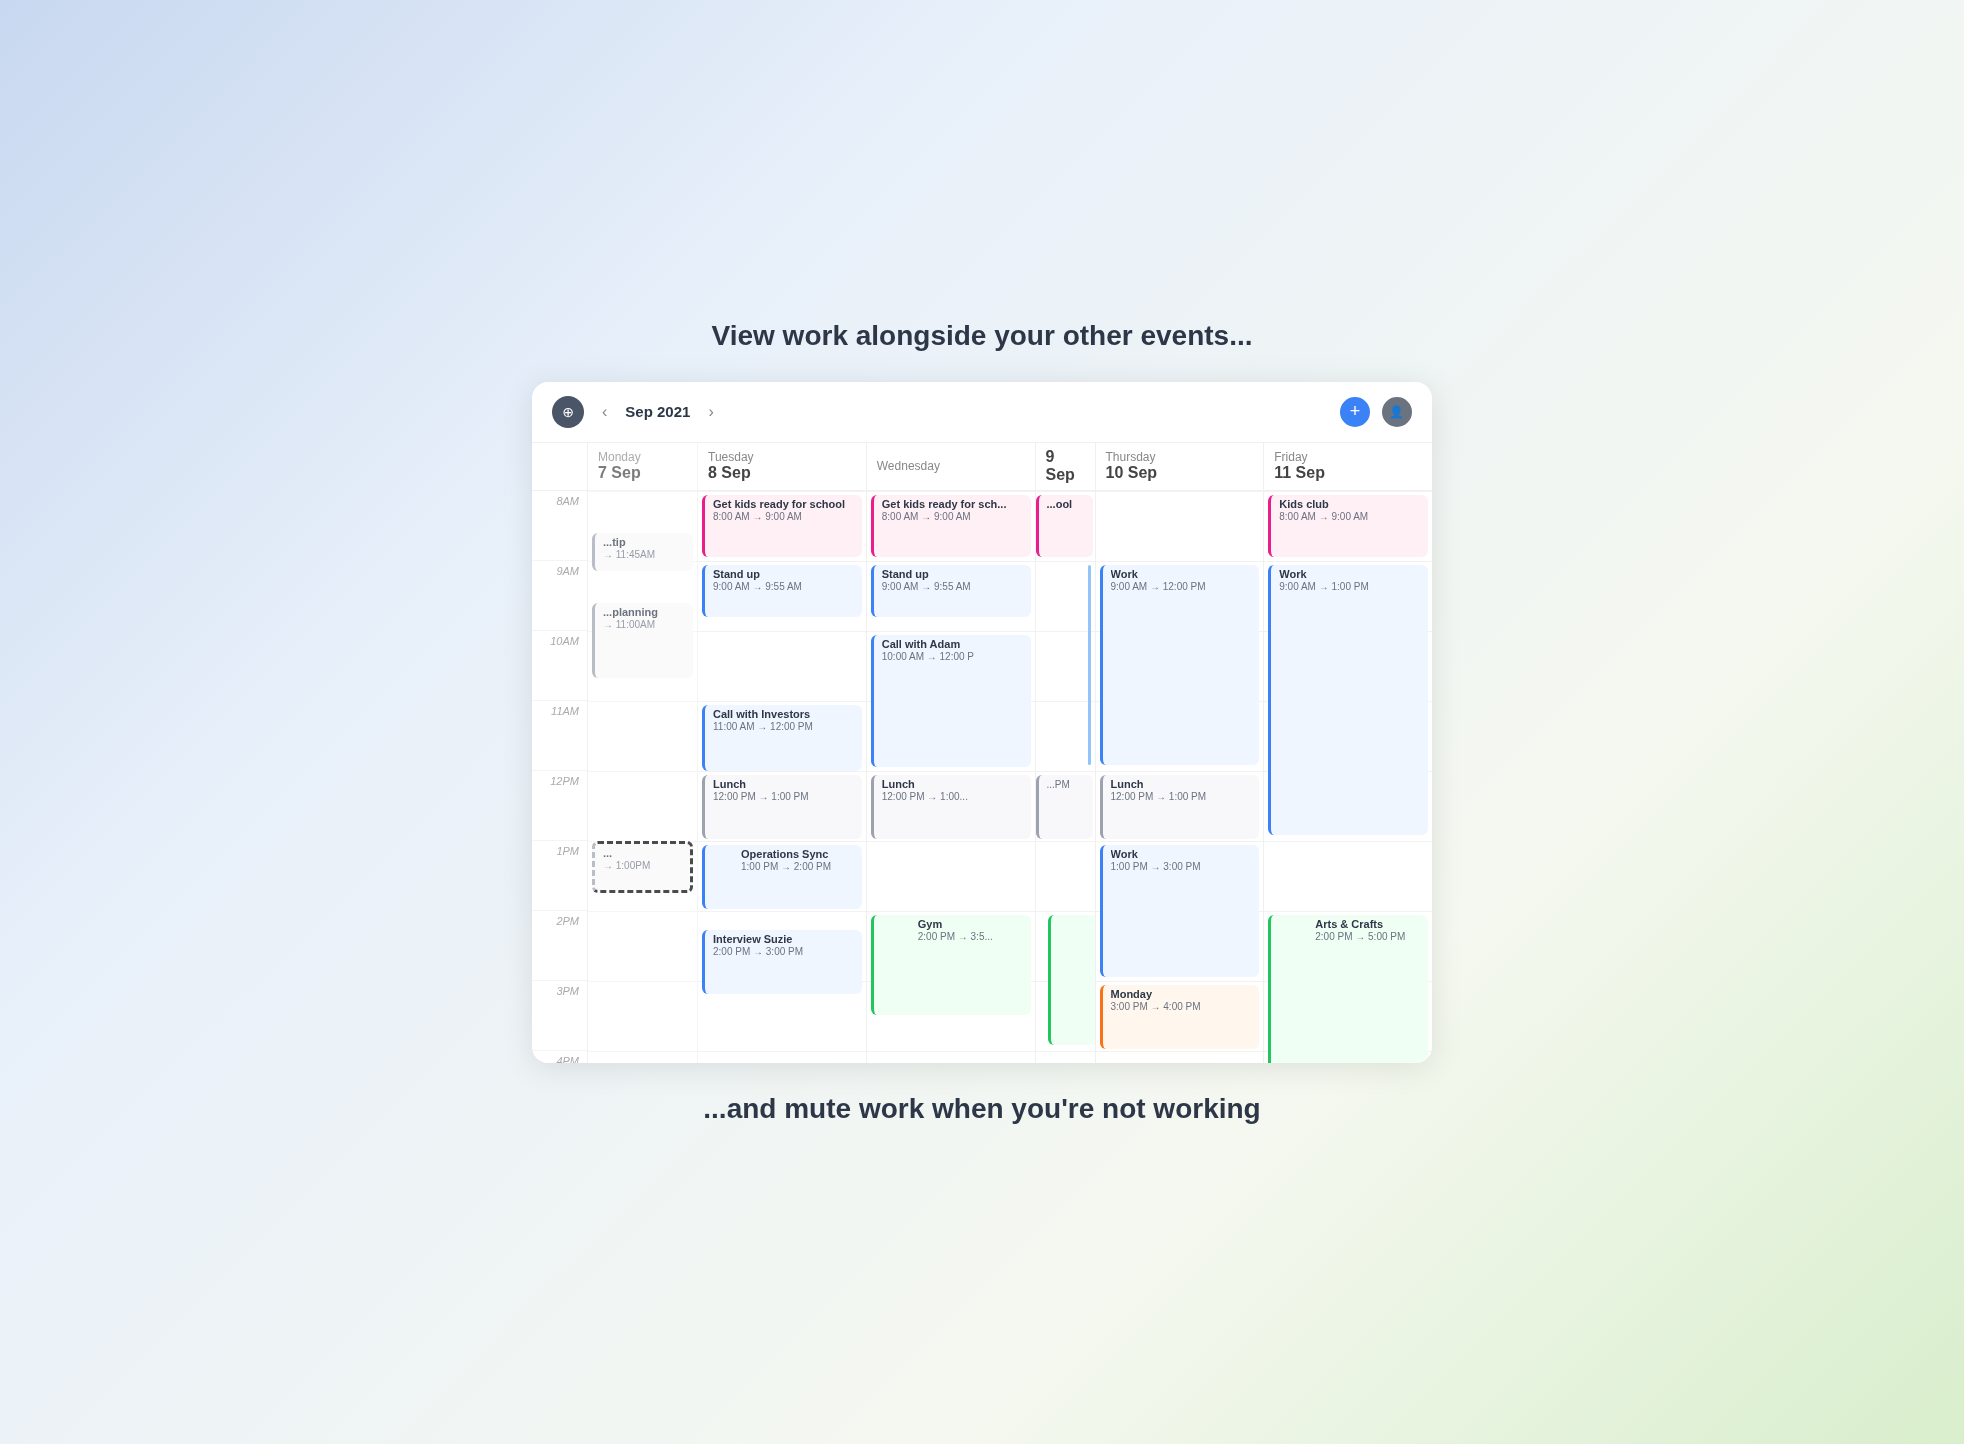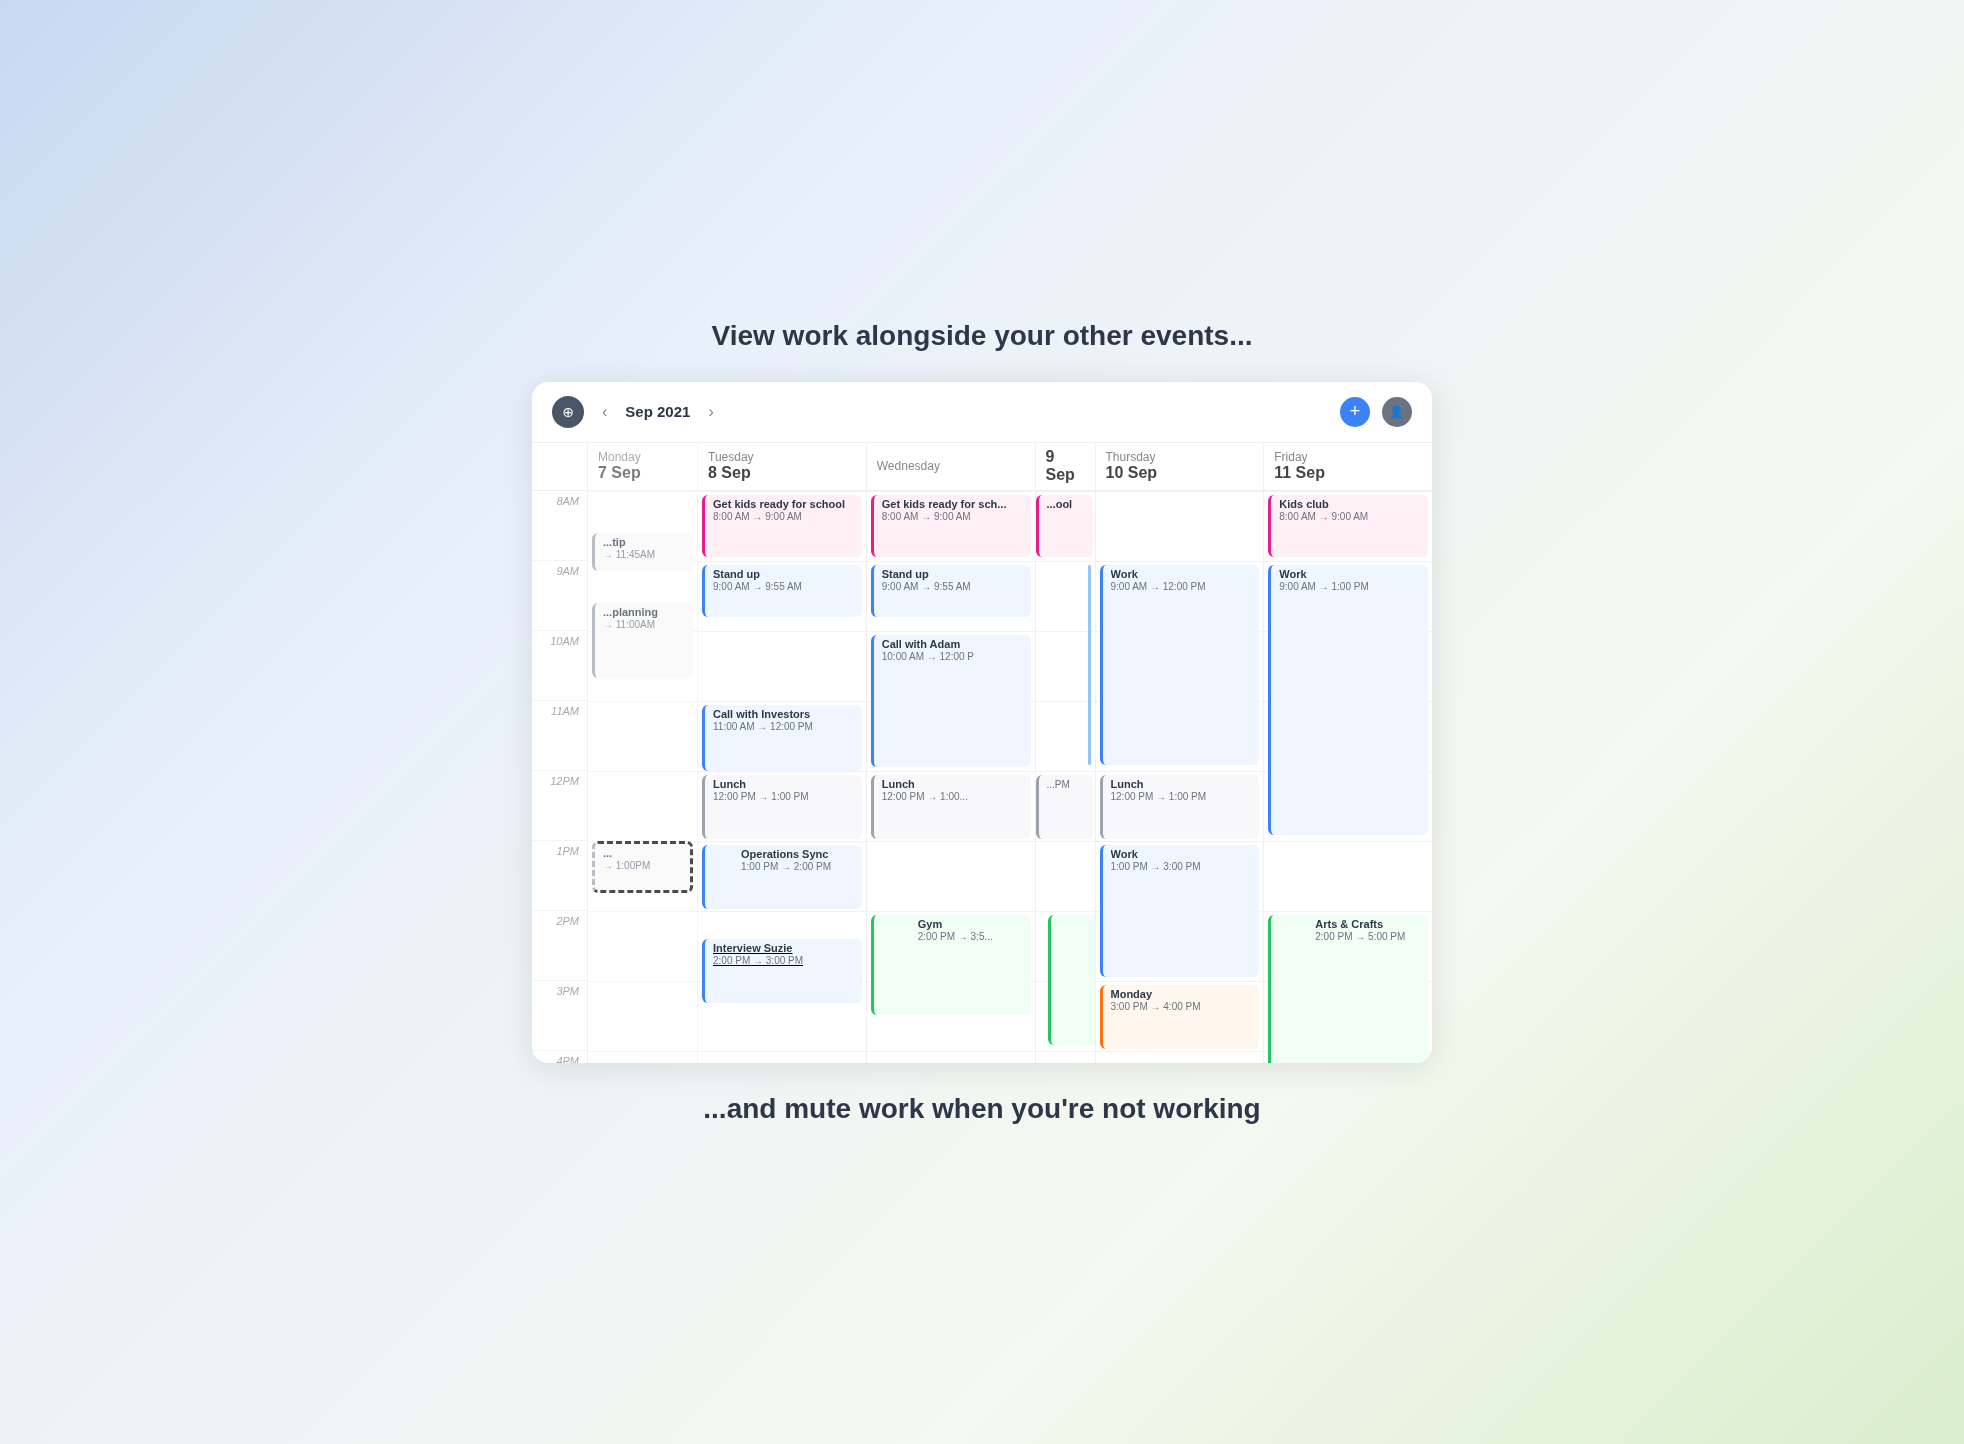--- a/index.html
+++ b/index.html
@@ -295,21 +295,21 @@
               <div class="event-time">11:00 AM → 12:00 PM</div>
             </div>
             <div class="event ev-gray" style="top:284px;height:64px;">
               <div class="event-title">Lunch</div>
               <div class="event-time">12:00 PM → 1:00 PM</div>
             </div>
             <div class="event ev-blue" style="top:354px;height:64px;padding-left:36px;">
               <div class="event-title">Operations Sync</div>
               <div class="event-time">1:00 PM → 2:00 PM</div>
             </div>
-            <div class="event ev-blue" style="top:448px;height:64px;text-decoration:underline;">
+            <div class="event ev-blue" style="top:439px;height:64px;">
               <div class="event-title">Interview Suzie</div>
               <div class="event-time">2:00 PM → 3:00 PM</div>
             </div>
           </div>
         </div>
       </div>
 
       <div class="day-col">
         <div class="day-header">
           <span class="day-name">Wednesday</span>

